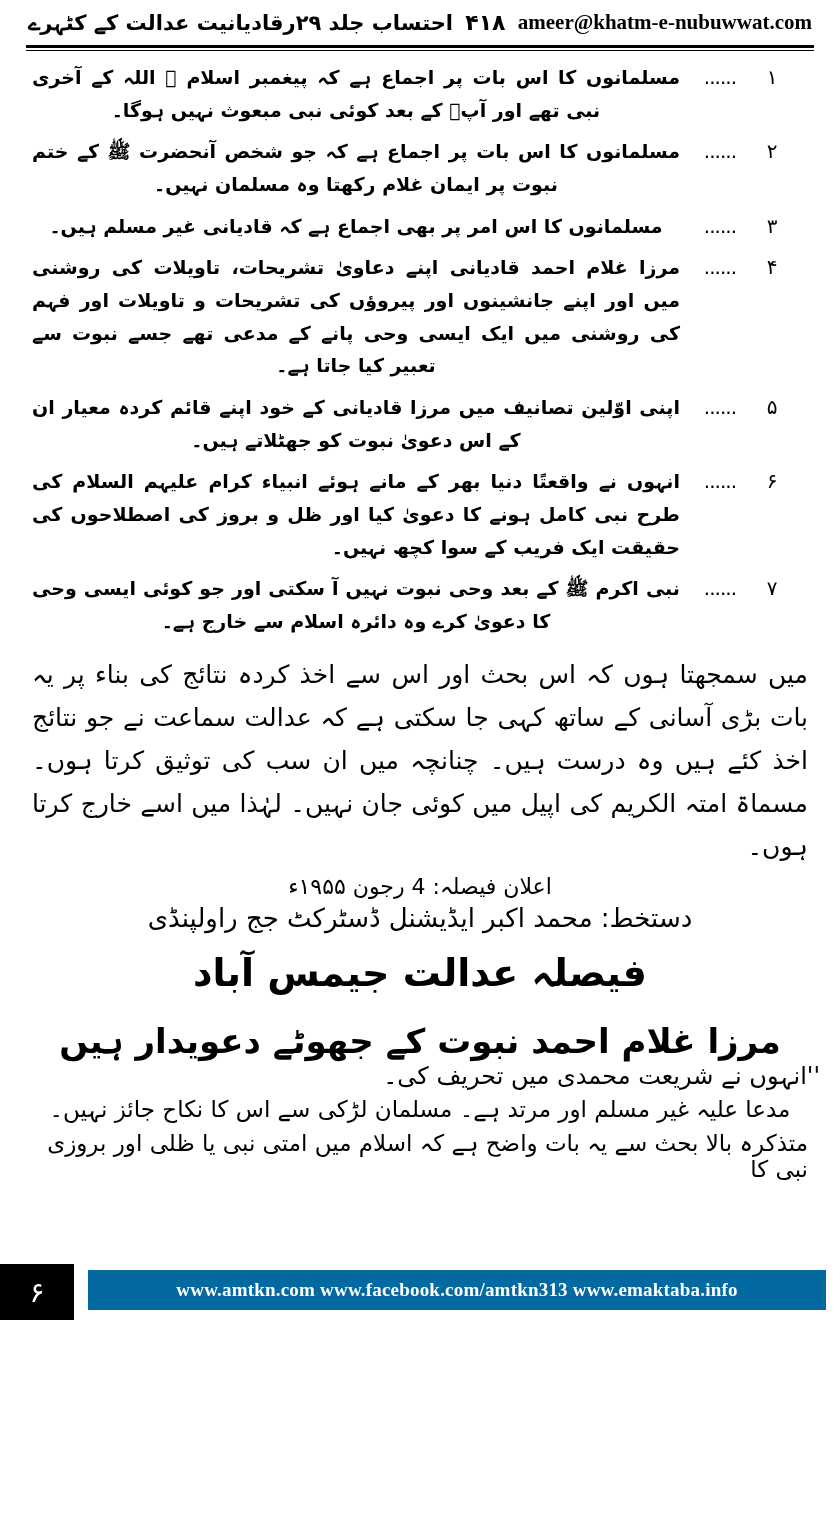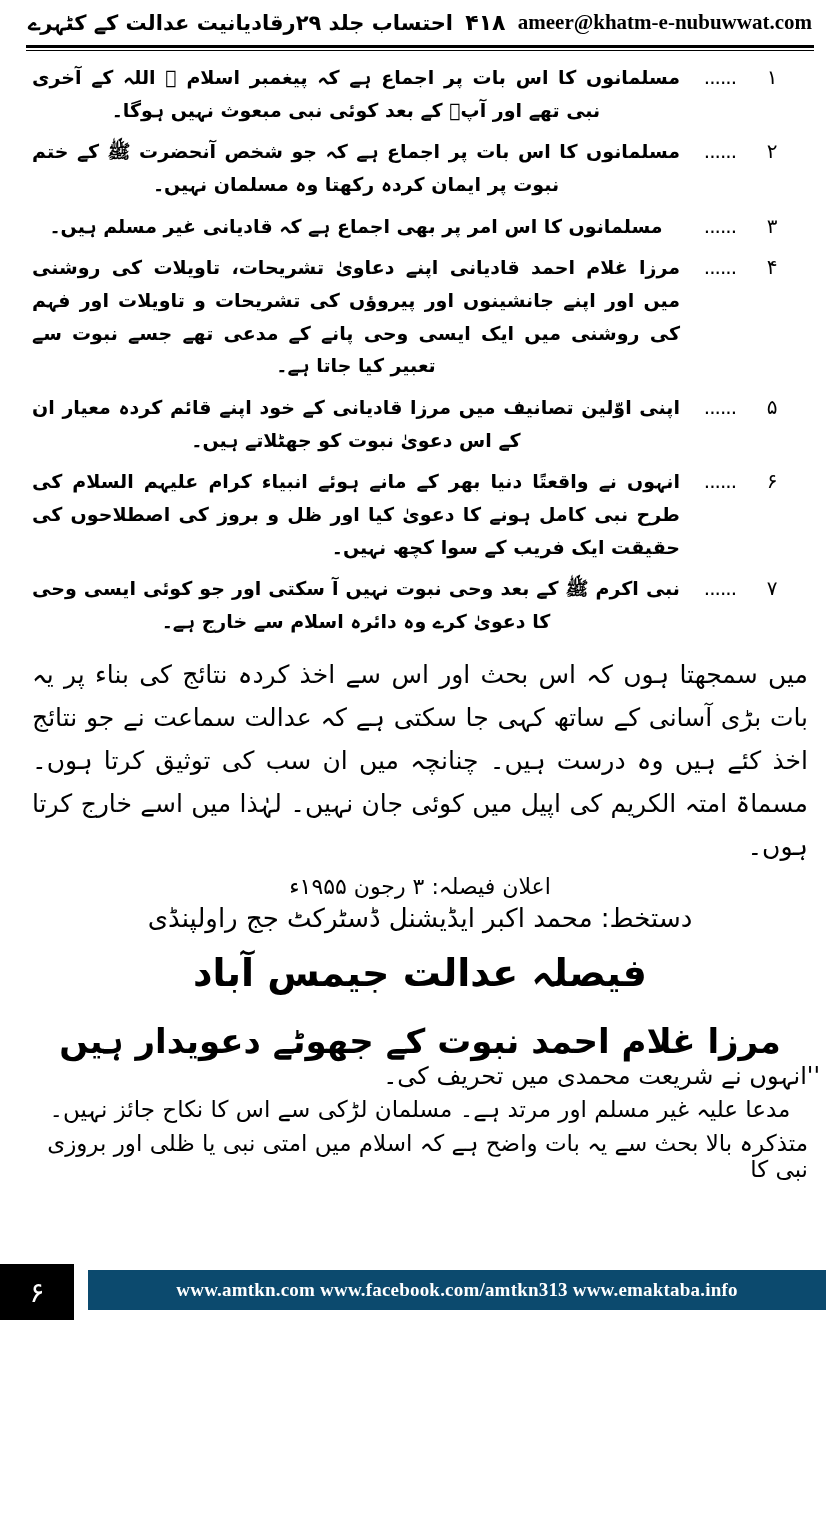--- a/index.html
+++ b/index.html
@@ -164,21 +164,21 @@
     width: 74px;
     background: #000;
     color: #fff;
     display: flex;
     align-items: center;
     justify-content: center;
     font-size: 28px;
   }
   .footer-bar {
     flex: 1 1 auto;
-    background: #0c4a6e;
+    background: #0369a1;
     color: #fff;
     display: flex;
     align-items: center;
     justify-content: center;
     margin: 6px 14px 10px 14px;
     font-family: "Liberation Serif", serif;
     font-size: 19px;
     font-weight: bold;
     letter-spacing: 0.2px;
   }
@@ -200,21 +200,21 @@
 
     <div class="item">
       <div class="item-num">۱</div>
       <div class="item-num" style="flex:0 0 56px; text-align:right;">......</div>
       <div class="item-text">مسلمانوں کا اس بات پر اجماع ہے کہ پیغمبر اسلام ﷺ اللہ کے آخری نبی تھے اور آپؐ کے بعد کوئی نبی مبعوث نہیں ہوگا۔</div>
     </div>
 
     <div class="item">
       <div class="item-num">۲</div>
       <div class="item-num" style="flex:0 0 56px; text-align:right;">......</div>
-      <div class="item-text">مسلمانوں کا اس بات پر اجماع ہے کہ جو شخص آنحضرت ﷺ کے ختم نبوت پر ایمان کردہ رکھتا وہ مسلمان نہیں۔</div>
+      <div class="item-text">مسلمانوں کا اس بات پر اجماع ہے کہ جو شخص آنحضرت ﷺ کے ختم نبوت پر ایمان غلام رکھتا وہ مسلمان نہیں۔</div>
     </div>
 
     <div class="item">
       <div class="item-num">۳</div>
       <div class="item-num" style="flex:0 0 56px; text-align:right;">......</div>
       <div class="item-text single">مسلمانوں کا اس امر پر بھی اجماع ہے کہ قادیانی غیر مسلم ہیں۔</div>
     </div>
 
     <div class="item">
       <div class="item-num">۴</div>
@@ -237,21 +237,21 @@
     <div class="item">
       <div class="item-num">۷</div>
       <div class="item-num" style="flex:0 0 56px; text-align:right;">......</div>
       <div class="item-text">نبی اکرم ﷺ کے بعد وحی نبوت نہیں آ سکتی اور جو کوئی ایسی وحی کا دعویٰ کرے وہ دائرہ اسلام سے خارج ہے۔</div>
     </div>
 
   </div>
 
   <div class="para">میں سمجھتا ہوں کہ اس بحث اور اس سے اخذ کردہ نتائج کی بناء پر یہ بات بڑی آسانی کے ساتھ کہی جا سکتی ہے کہ عدالت سماعت نے جو نتائج اخذ کئے ہیں وہ درست ہیں۔ چنانچہ میں ان سب کی توثیق کرتا ہوں۔ مسماۃ امتہ الکریم کی اپیل میں کوئی جان نہیں۔ لہٰذا میں اسے خارج کرتا ہوں۔</div>
 
-  <div class="sig-line">اعلان فیصلہ: ۳ رجون ۱۹۵۵ء</div>
+  <div class="sig-line">اعلان فیصلہ: 4 رجون ۱۹۵۵ء</div>
   <div class="sig-line big">دستخط:  محمد اکبر ایڈیشنل ڈسٹرکٹ جج راولپنڈی</div>
 
   <div class="court-title">فیصلہ عدالت جیمس آباد</div>
 
   <div class="claim-title">مرزا غلام احمد نبوت کے جھوٹے دعویدار ہیں</div>
   <div class="claim-sub">''انہوں نے شریعت محمدی میں تحریف کی۔</div>
   <div class="claim-sub2">مدعا علیہ غیر مسلم اور مرتد ہے۔ مسلمان لڑکی سے اس کا نکاح جائز نہیں۔</div>
   <div class="claim-sub3">متذکرہ بالا بحث سے یہ بات واضح ہے کہ اسلام میں امتی نبی یا ظلی اور بروزی نبی کا</div>
 
   <div class="footer">

